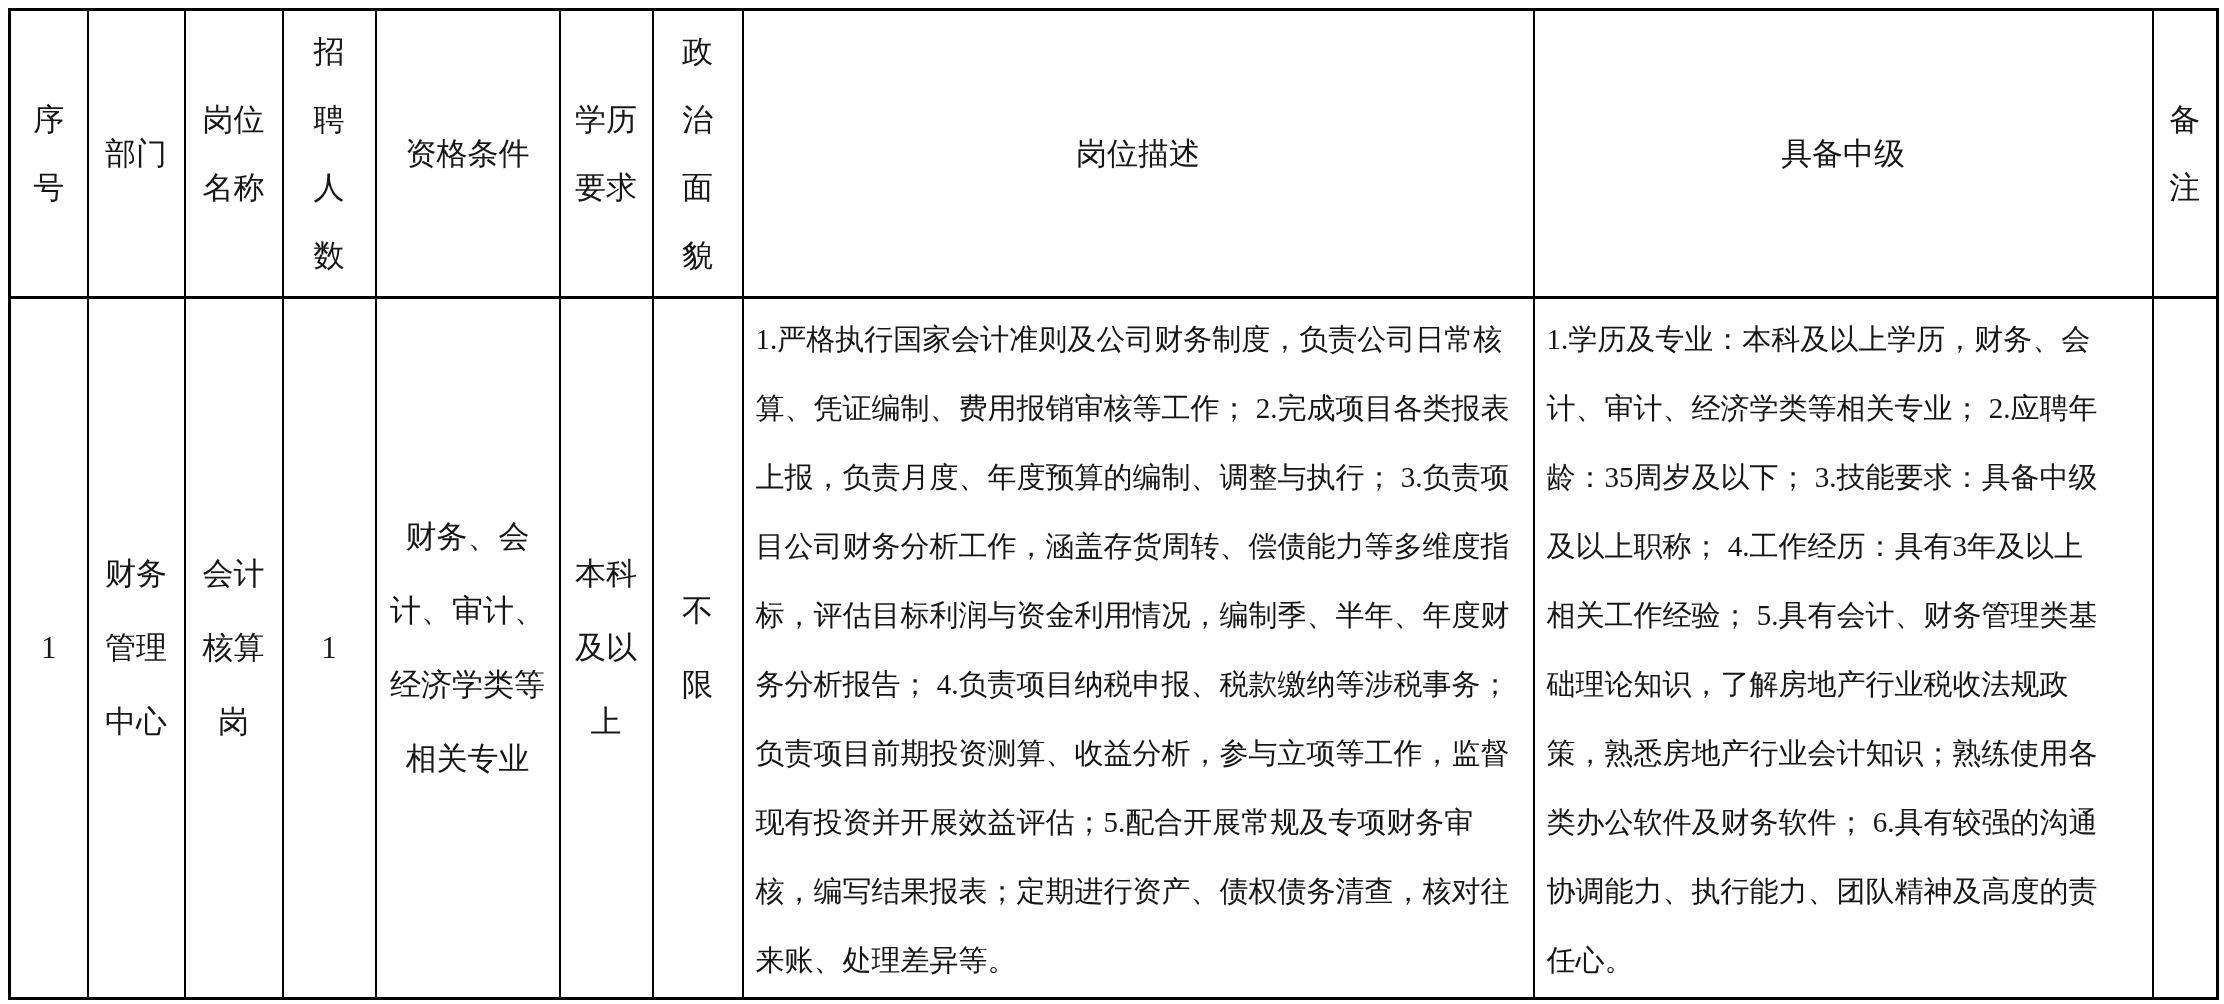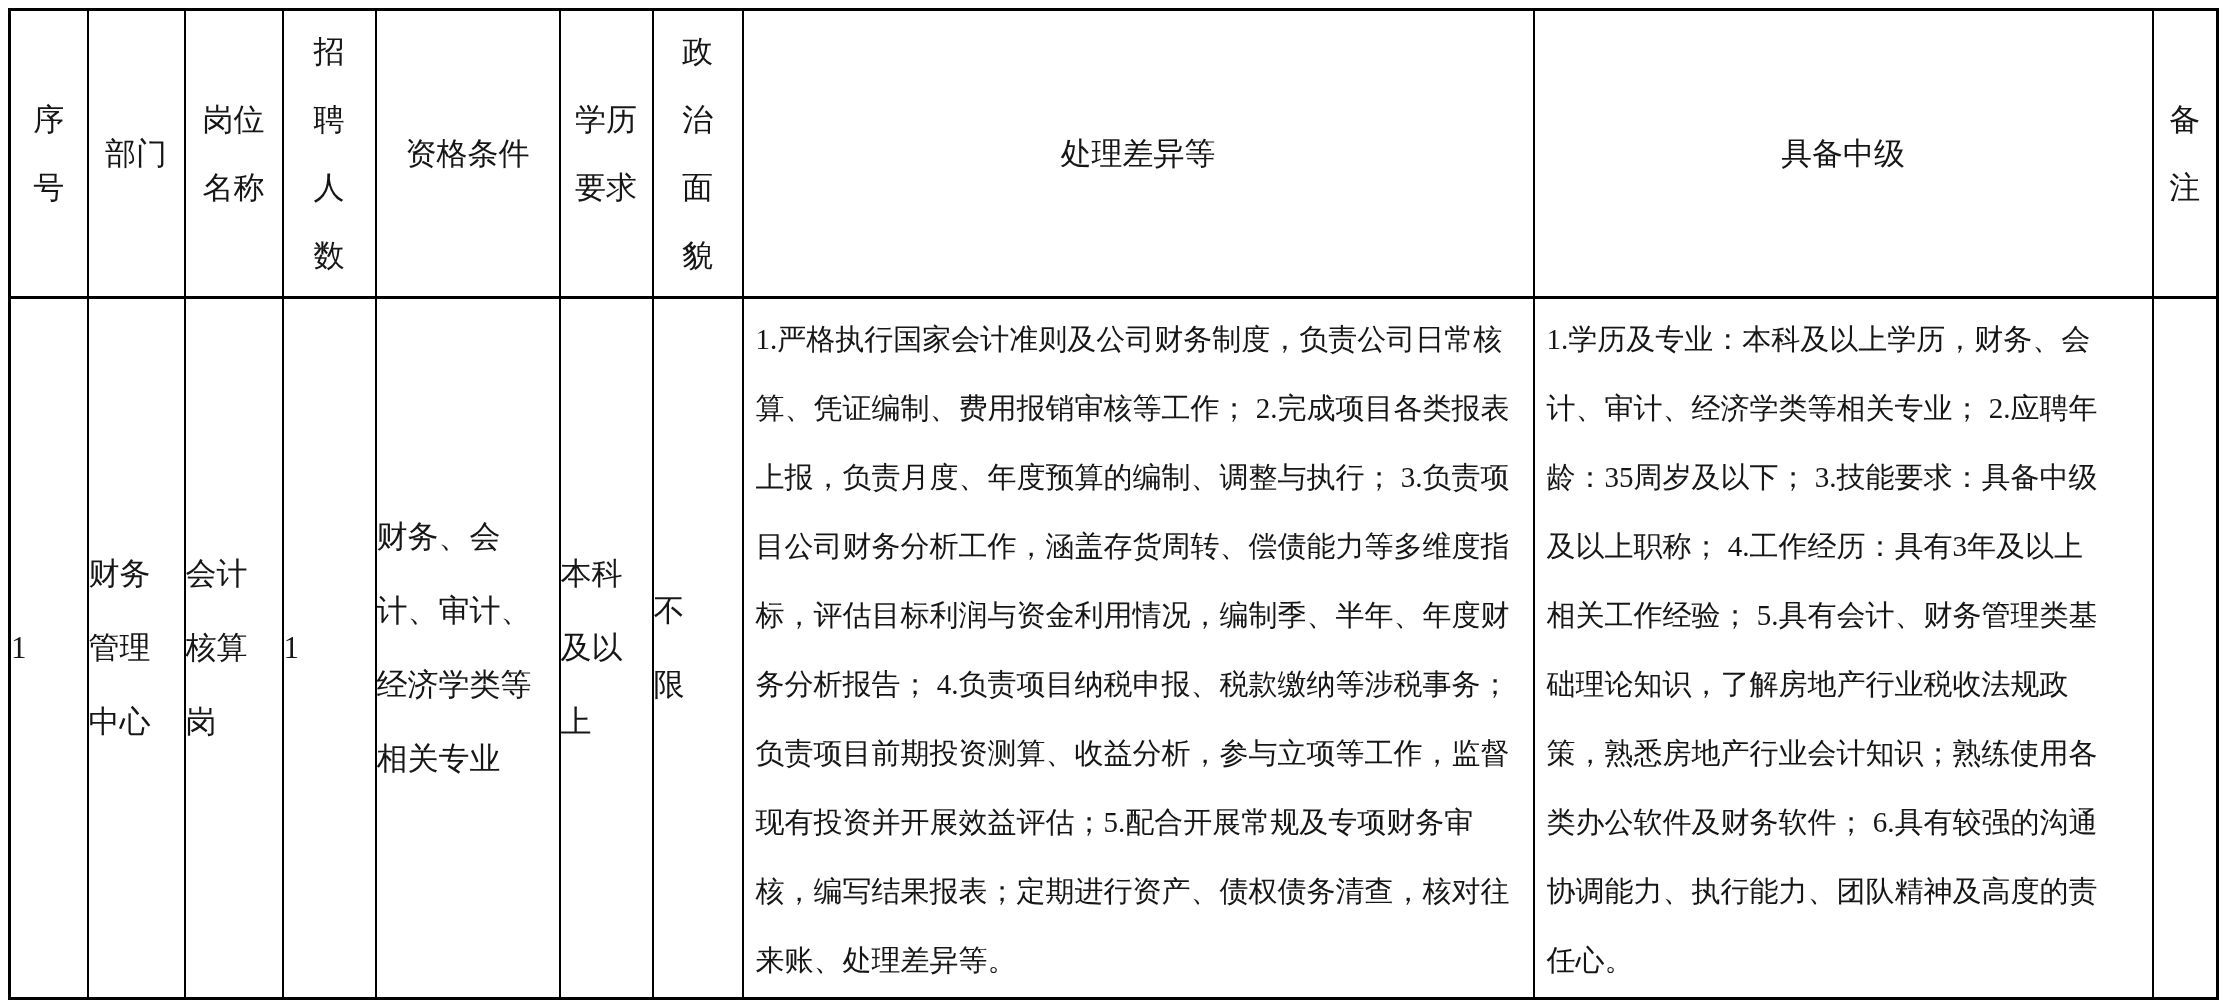--- a/index.html
+++ b/index.html
@@ -38,20 +38,21 @@
   thead th {
     border-bottom: 3px solid #000;
     font-size: 31px;
     line-height: 68px;
     text-align: center;
     white-space: pre-line;
   }
   td.cell-stack {
     font-size: 31px;
     line-height: 74px;
+    text-align: center;
     white-space: pre-line;
     margin-left: 39px;
   }
   td.cell-para {
     vertical-align: top;
     font-size: 29px;
     line-height: 69px;
     text-align: left;
     white-space: pre-wrap;
     overflow: hidden;
@@ -88,21 +89,21 @@
 聘
 人
 数</th>
         <th>资格条件</th>
         <th>学历
 要求</th>
         <th>政
 治
 面
 貌</th>
-        <th>处理差异等</th>
+        <th>岗位描述</th>
         <th>具备中级</th>
         <th>备
 注</th>
       </tr>
     </thead>
     <tbody>
       <tr>
         <td class="cell-stack">1</td>
         <td class="cell-stack">财务
 管理

